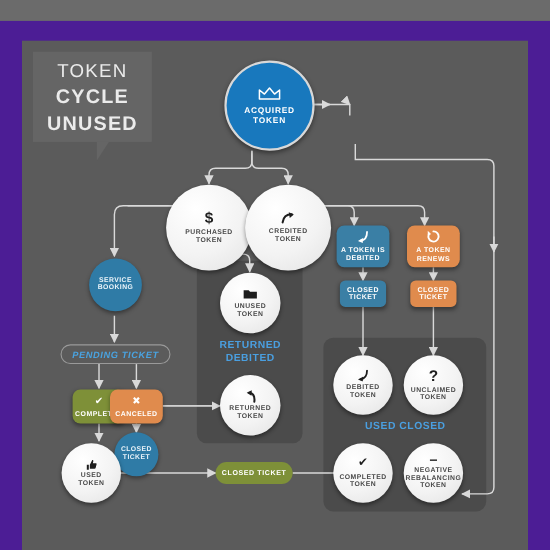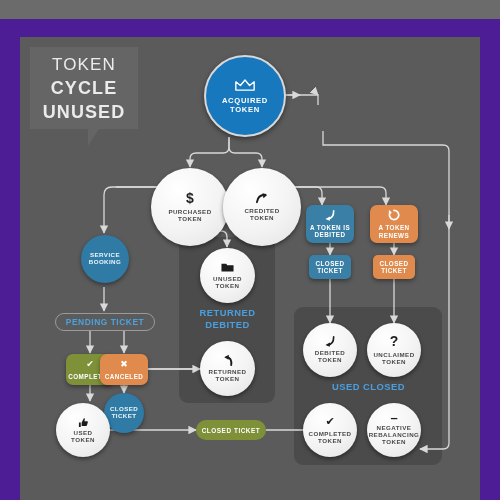--- a/index.html
+++ b/index.html
@@ -38,21 +38,21 @@
   .circ-blue{background:#2f7ba6;color:#eaf4fa;box-shadow:0 2px 4px rgba(0,0,0,.4);}
   .circ-blue .lbl{font-size:6.2px;font-weight:700;letter-spacing:.4px;}
 
   
   .pill{border-radius:999px;display:flex;align-items:center;justify-content:center;
         position:absolute;box-sizing:border-box;text-align:center;}
   .pill-outline{border:1px solid #9a9a9a;background:transparent;}
   .pill-neg{flex-direction:column;line-height:1.15;}
   .pill-neg .p1{color:#4aa3e0;font-size:8.2px;font-weight:700;letter-spacing:.5px;}
   .pill-neg .p2{color:#e8e8e8;font-size:5.3px;font-weight:700;letter-spacing:.35px;margin-top:1px;}
-  .pill-pending{color:#4aa3e0;font-size:8.4px;font-weight:700;letter-spacing:.55px;}
+  .pill-pending{color:#4aa3e0;font-size:8.4px;font-weight:700;letter-spacing:.55px;font-style:italic;}
   .pill-green{background:#7e9038;color:#fff;font-size:6.4px;font-weight:700;letter-spacing:.55px;}
 
   
   .rbox{position:absolute;border-radius:7px;box-sizing:border-box;display:flex;
         flex-direction:column;align-items:center;justify-content:center;text-align:center;
         line-height:1.15;box-shadow:0 2px 4px rgba(0,0,0,.38);color:#fff;}
   .rbox .ico{margin-bottom:3px;}
   .rbox .lbl{font-size:6.3px;font-weight:700;letter-spacing:.45px;}
   .bx-blue{background:#3a7fa5;}
   .bx-orange{background:#e08b4d;}

